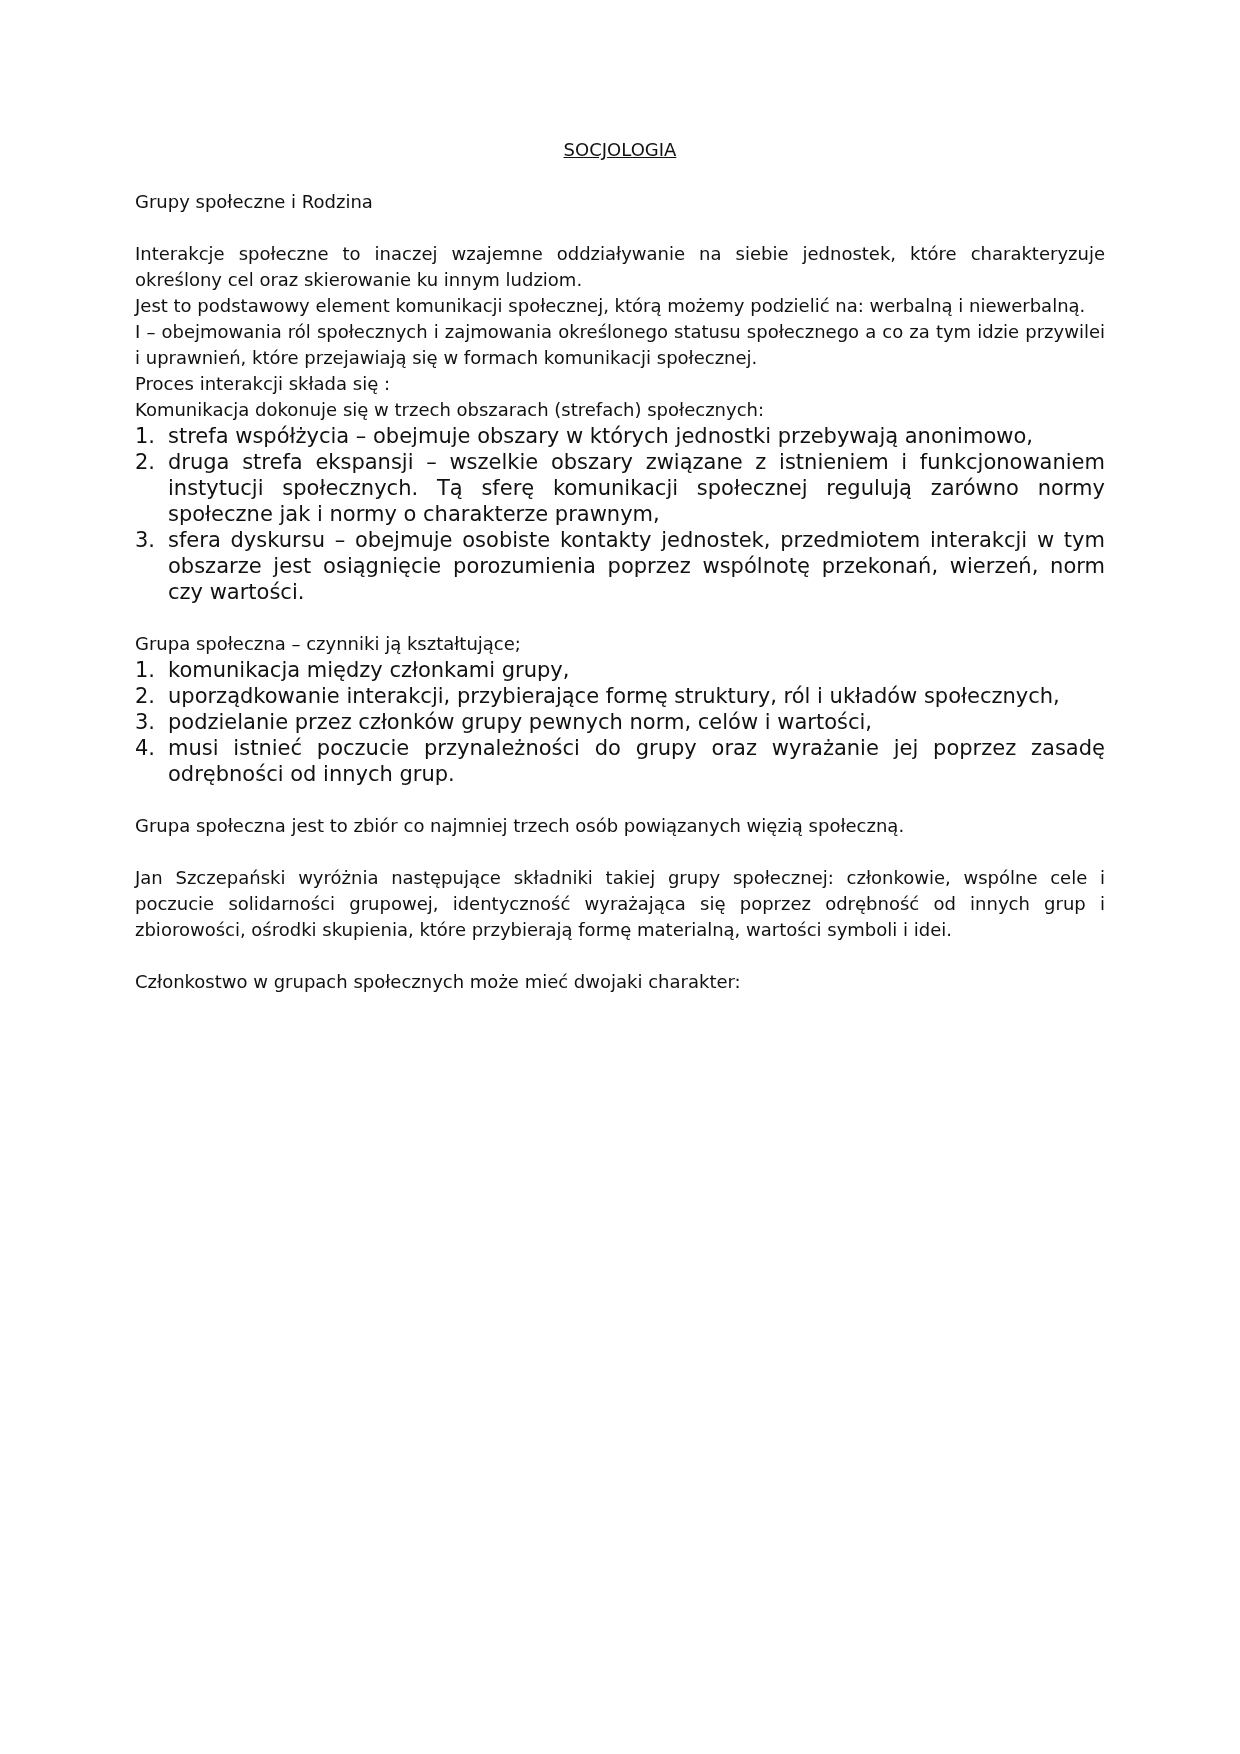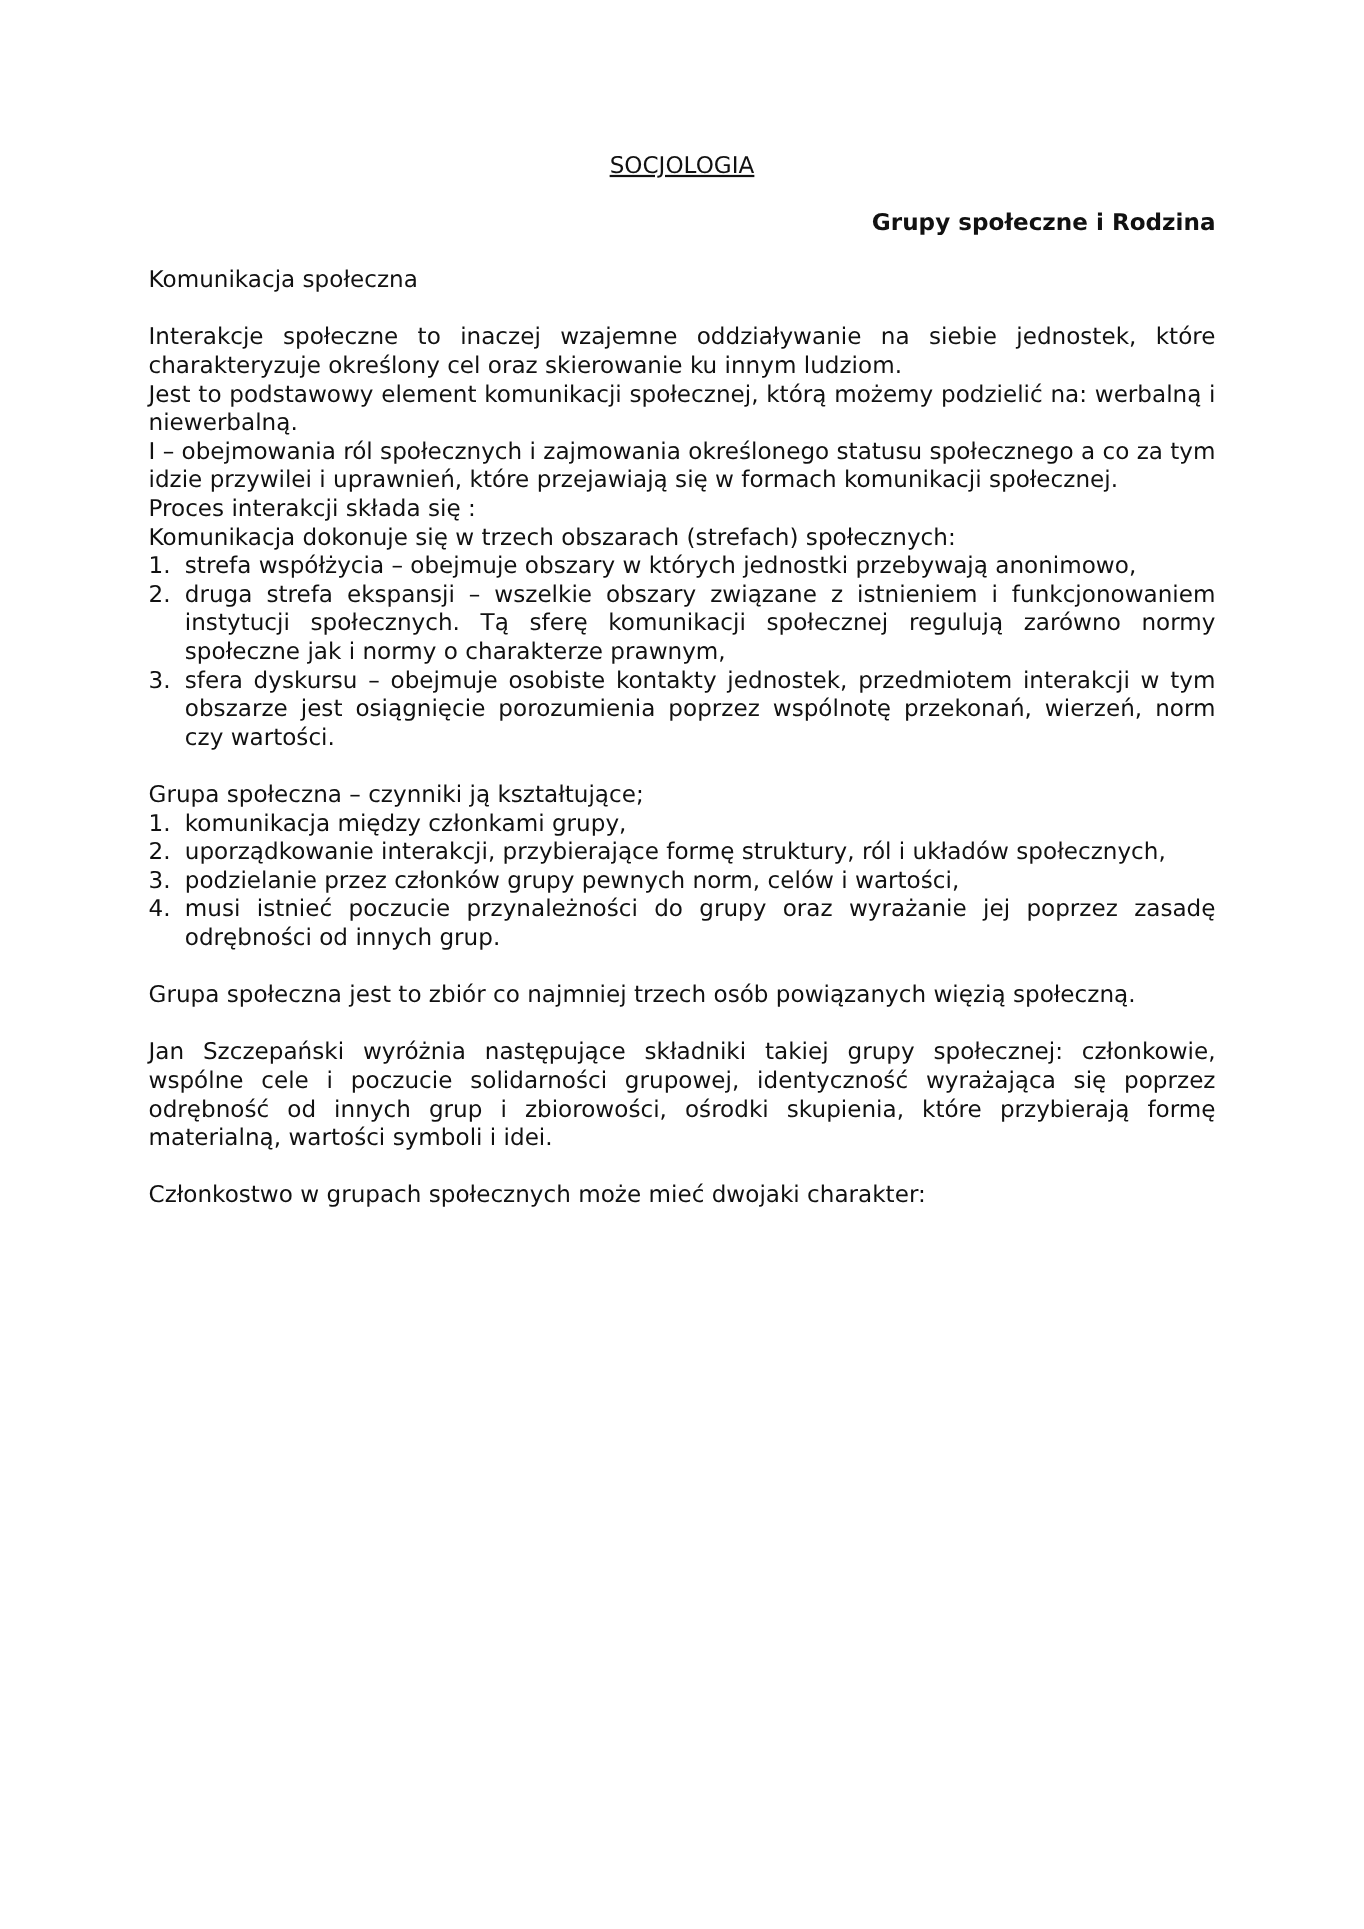--- a/index.html
+++ b/index.html
@@ -16,32 +16,32 @@
   }
   .page {
     box-sizing: border-box;
     width: 1240px;
     height: 1754px;
     padding: 137px 135px 60px 135px;
     background: #ffffff;
   }
   .blk {
     margin: 0;
-    font-size: 21px;
+    font-size: 18px;
     line-height: 26px;
   }
   .gap { margin-top: 26px; }
   .title {
     text-align: center;
     text-decoration: underline;
     font-weight: normal;
   }
   .subtitle {
-    text-align: right;
-    font-weight: bold;
+    text-align: left;
+    font-weight: normal;
   }
   .just { text-align: justify; }
   .list { margin: 0; }
   .li {
     display: flex;
     font-size: 21px;
     line-height: 26px;
   }
   .num {
     flex: 0 0 33px;
@@ -54,21 +54,20 @@
 </style>
 </head>
 <body>
 
 <div class="page">
 
   <div class="blk title">SOCJOLOGIA</div>
 
   <div class="blk gap subtitle">Grupy społeczne i Rodzina</div>
 
-  <p class="blk gap">Komunikacja społeczna</p>
 
   <p class="blk gap just">Interakcje społeczne to inaczej wzajemne oddziaływanie na siebie jednostek, które charakteryzuje określony cel oraz skierowanie ku innym ludziom.</p>
   <p class="blk just">Jest to podstawowy element komunikacji społecznej, którą możemy podzielić na: werbalną i niewerbalną.</p>
   <p class="blk just">I – obejmowania ról społecznych i zajmowania określonego statusu społecznego a co za tym idzie przywilei i uprawnień, które przejawiają się w formach komunikacji społecznej.</p>
   <p class="blk just">Proces interakcji składa się :</p>
   <p class="blk just">Komunikacja dokonuje się w trzech obszarach (strefach) społecznych:</p>
 
   <div class="list">
     <div class="li">
       <span class="num">1.</span>

